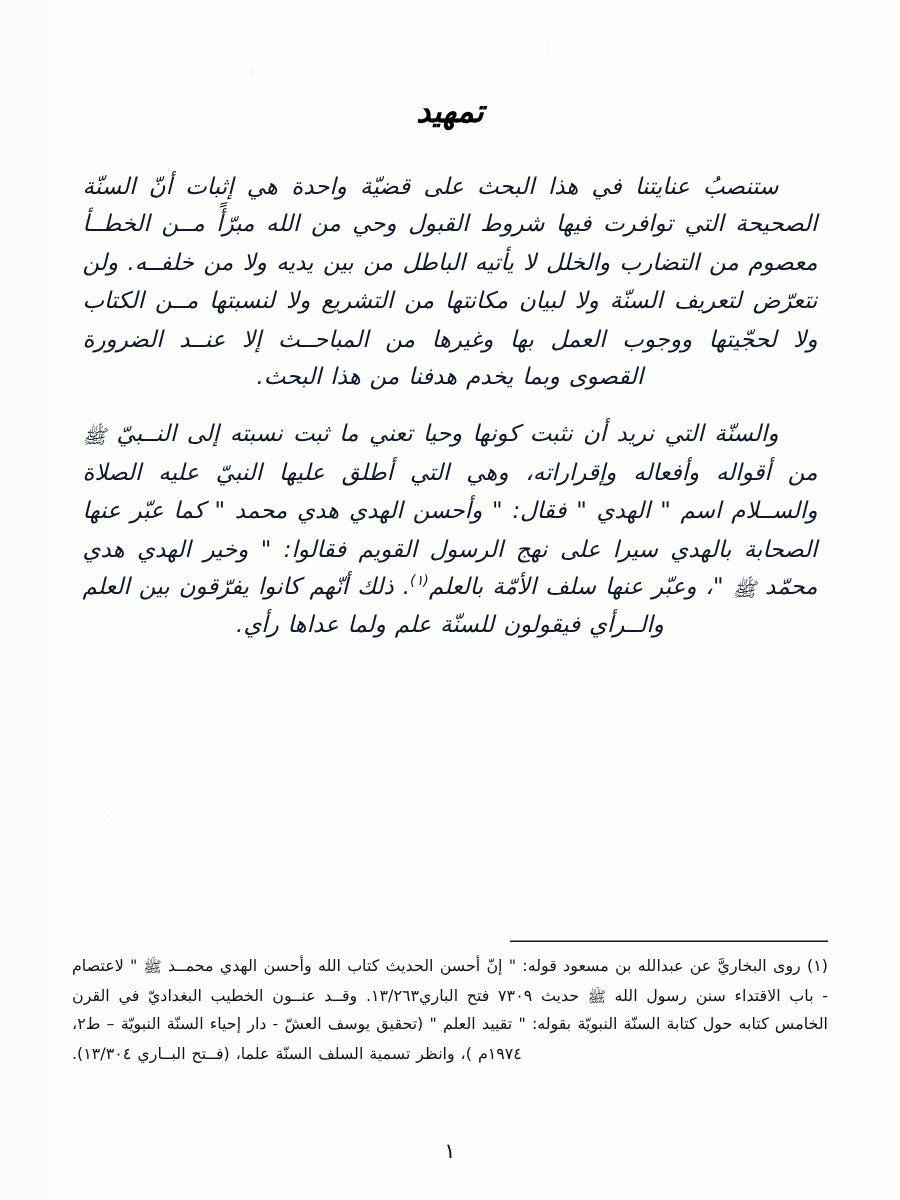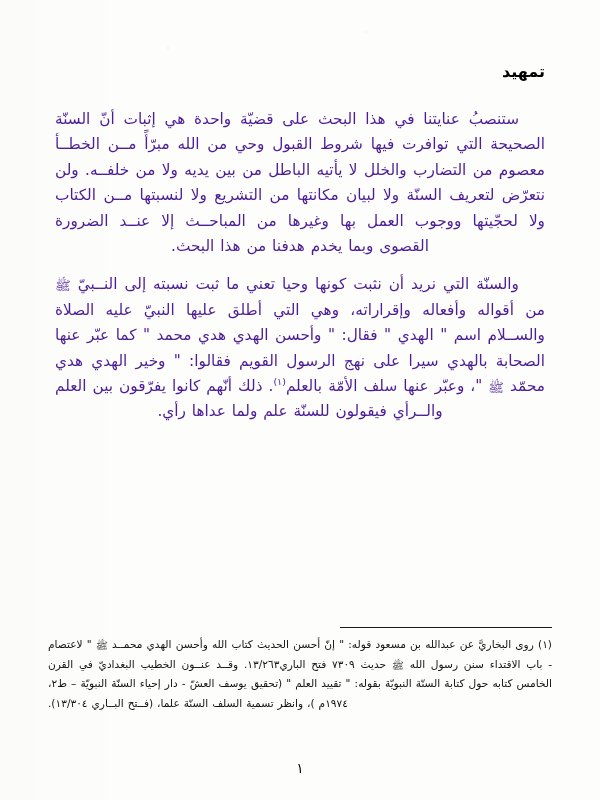--- a/index.html
+++ b/index.html
@@ -38,37 +38,40 @@
   .content {
     position: absolute;
     top: 0;
     right: 0;
     left: 0;
     padding: 62px 55px 0 55px;
   }
 
   
   .heading {
-    font-size: 16px;
+    text-align: center;
+    font-size: 21px;
     font-weight: bold;
     letter-spacing: 0.5px;
     margin: 0 0 26px 0;
     color: #000;
+    font-style: italic;
   }
 
   
   .body-par {
     font-size: 15.3px;
     line-height: 25.4px;
     text-align: justify;
     text-align-last: center;
     margin: 0 0 13px 0;
     text-indent: 26px;
     word-spacing: 1px;
-    color: #4c1d95;
+    color: #0f172a;
+    font-style: italic;
   }
 
   .body-par.last-flush {
     text-align-last: center;
   }
 
   .sallam {
     font-size: 13px;
     line-height: 0;
     vertical-align: -1px;

